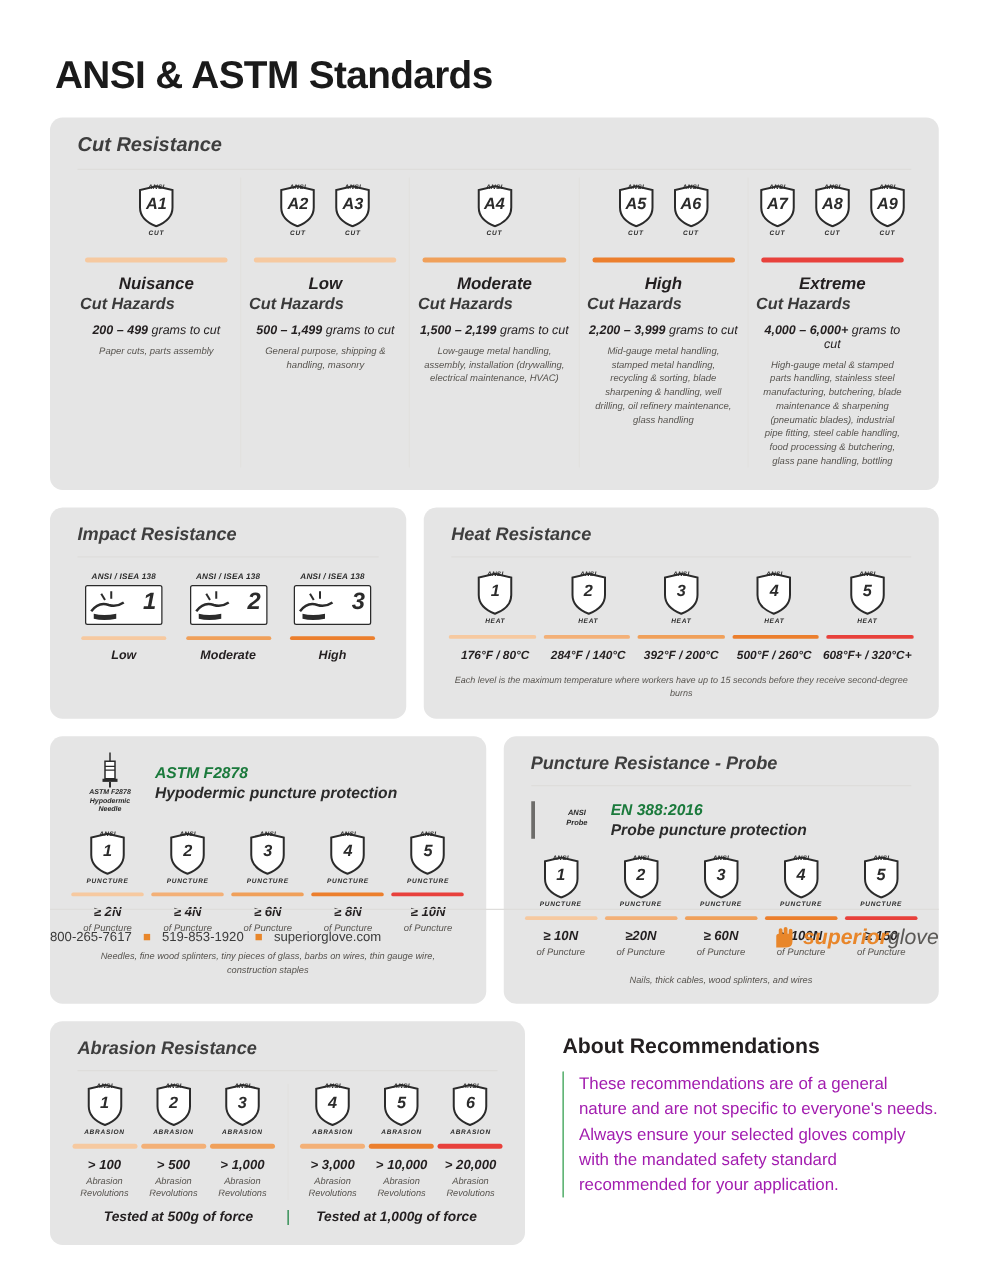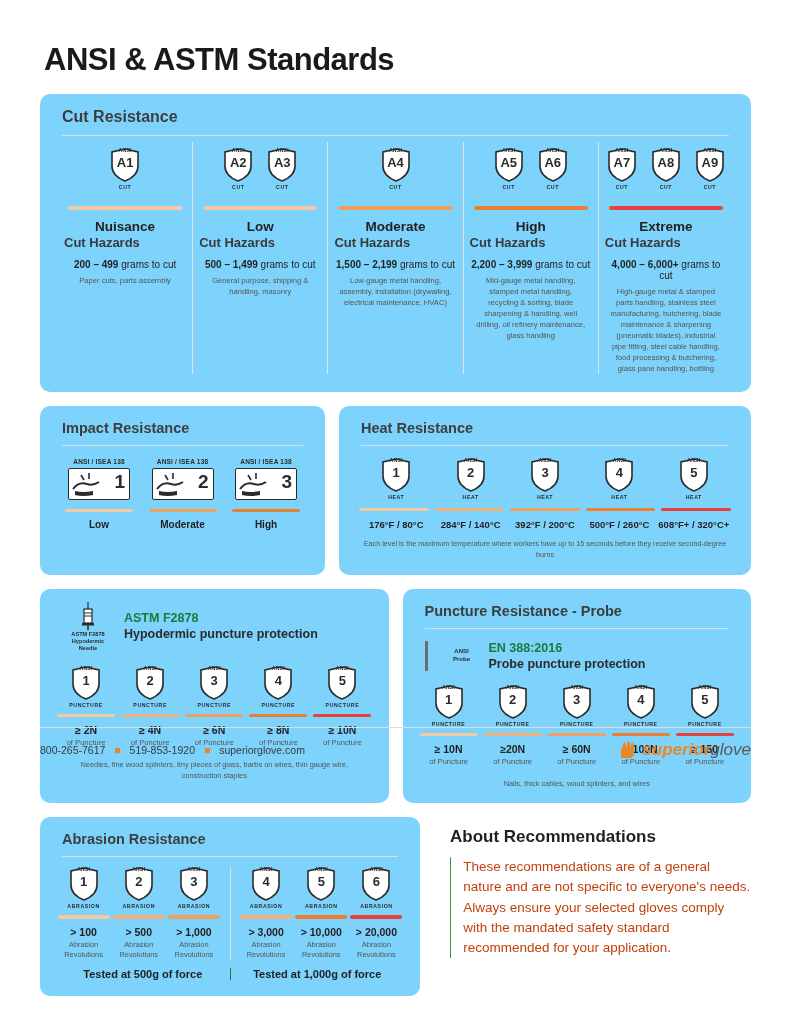--- a/index.html
+++ b/index.html
@@ -10,21 +10,21 @@
     color: #231f20;
     overflow: hidden;
   }
   .page { width: 791px; height: 778px; padding: 30px 40px 0 40px; position: relative; }
 
   h1.title {
     font-size: 31px; font-weight: bold; letter-spacing: -0.5px;
     margin: 12px 0 16px 4px; color: #1a1a1a;
   }
 
-  .panel { background: #7dd3fc; border-radius: 10px; }
+  .panel { background: #e5e5e5; border-radius: 10px; font-style: italic; }
   .panel-title {
     font-size: 16px; font-weight: bold; color: #3e3e3e;
     padding: 14px 0 9px 0; margin: 0 22px;
     border-bottom: 1px solid #dedddb;
   }
   .panel-title.small { font-size: 14.5px; }
 
   
   .shield {
     width: 30px; height: 34px; position: relative; display: inline-block;
@@ -109,21 +109,21 @@
   .abr-val { font-size: 10.5px; font-weight: bold; }
   .abr-of { font-size: 7.4px; color: #57544f; text-align: center; line-height: 1.35; margin-top: 2px; }
   .abr-foot { display: flex; padding: 8px 16px 16px 16px; }
   .abr-foot div { flex: 1; text-align: center; font-size: 11px; font-weight: bold; }
   .abr-foot .right { border-left: 1px solid #15803d; }
 
   .about { flex: 1; padding: 10px 0 0 14px; }
   .about h2 { font-size: 17px; font-weight: bold; margin-bottom: 10px; }
   .about-body { display: flex; }
   .about-bar { width: 5px; background: #2e9c4a; border-radius: 2px; margin-right: 12px; }
-  .about-text { font-size: 13.5px; line-height: 1.5; color: #c2410c; }
+  .about-text { font-size: 13.5px; line-height: 1.5; color: #a21caf; }
 
   
   .footer {
     position: absolute; left: 40px; right: 40px; bottom: 18px;
     border-top: 1px solid #dedddb; padding-top: 12px;
     display: flex; align-items: center; justify-content: space-between;
   }
   .foot-contact { font-size: 10.5px; color: #3a3a3a; }
   .foot-contact .dot { color: #e8862a; margin: 0 6px; }
   .brand { display: flex; align-items: center; gap: 5px; font-style: italic; }

